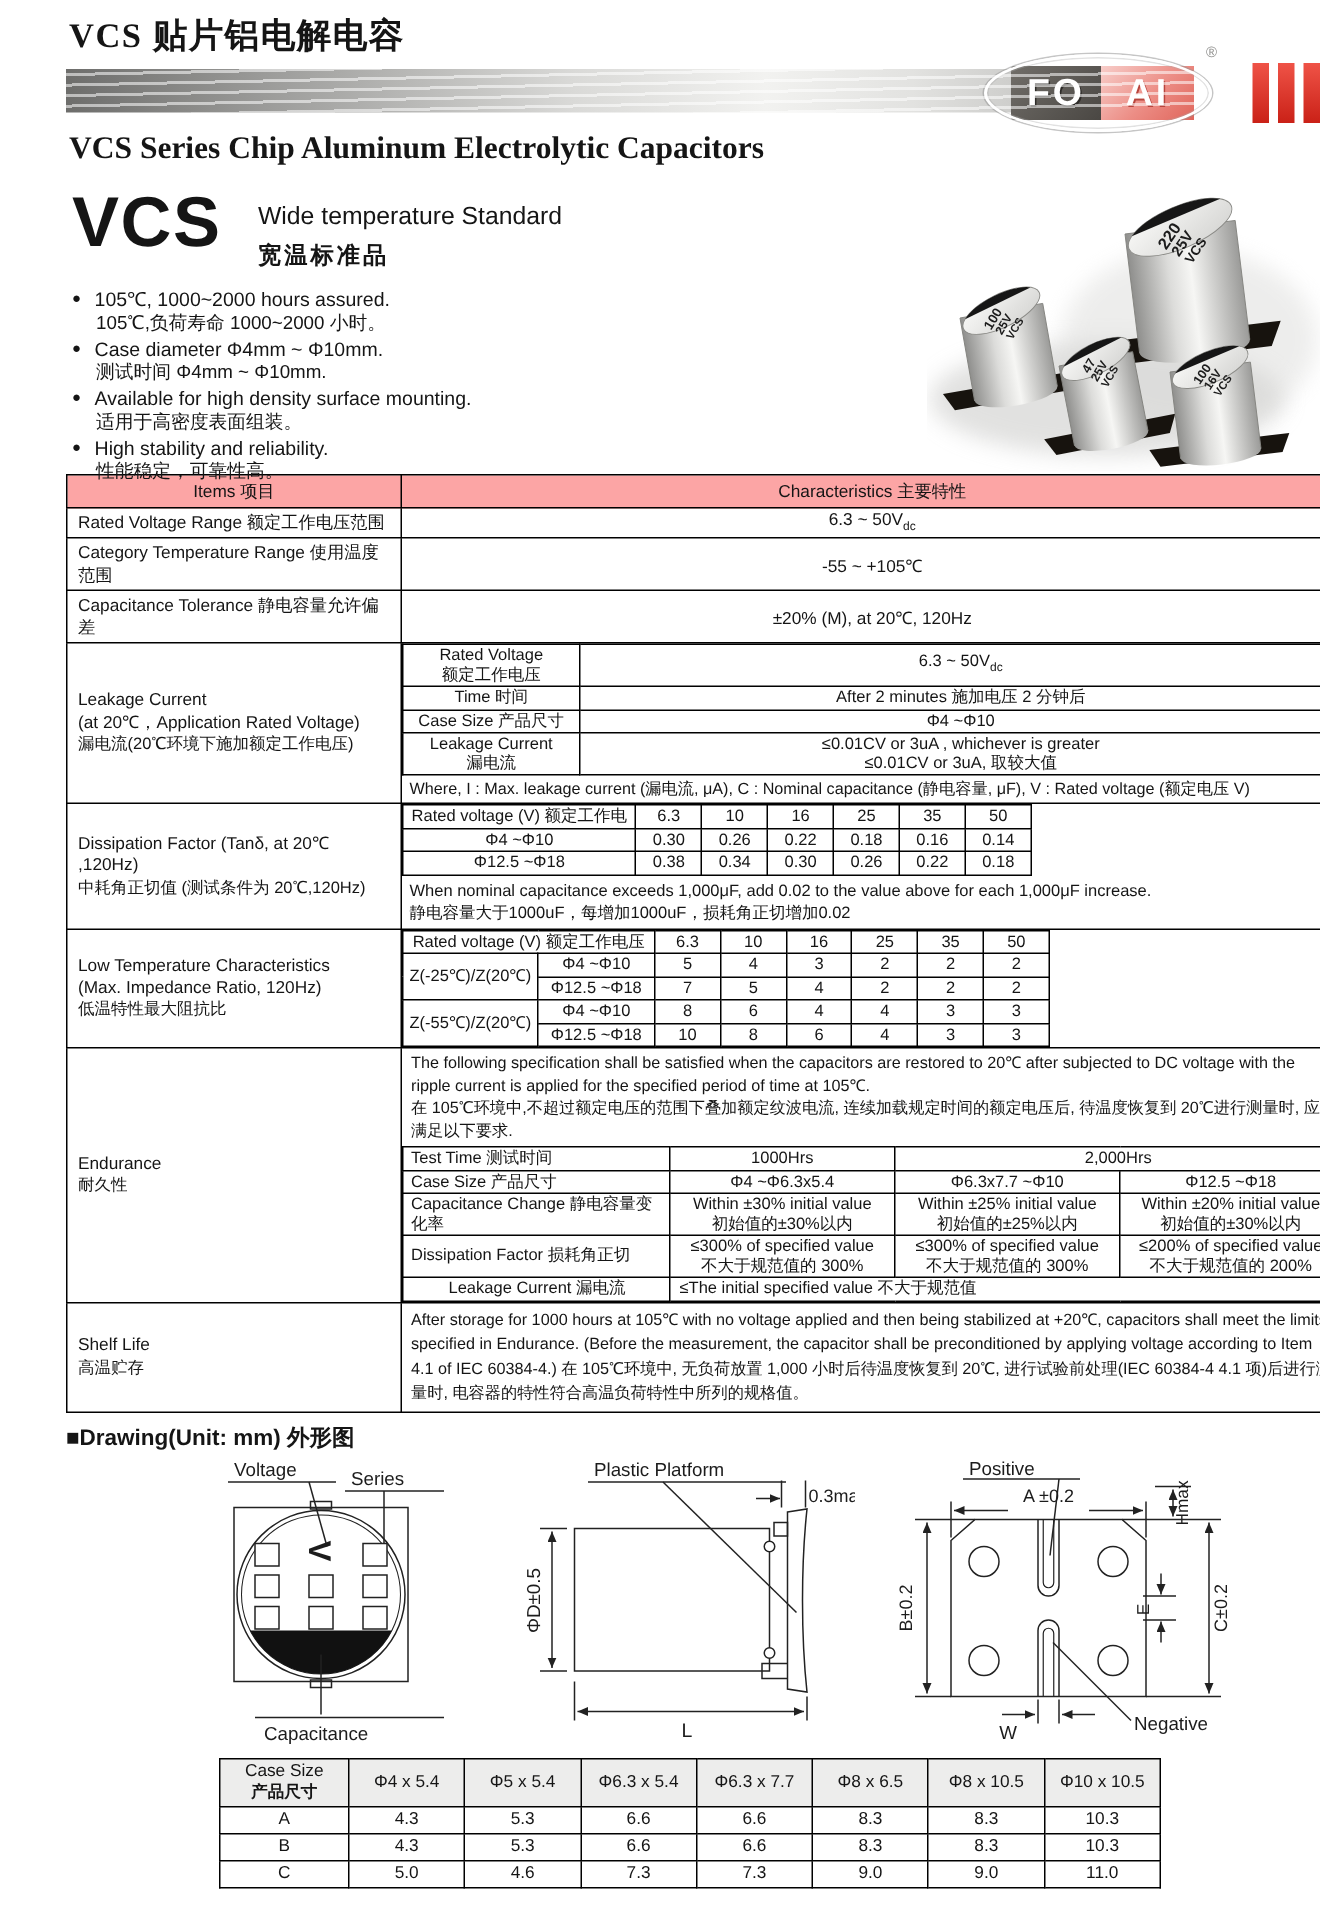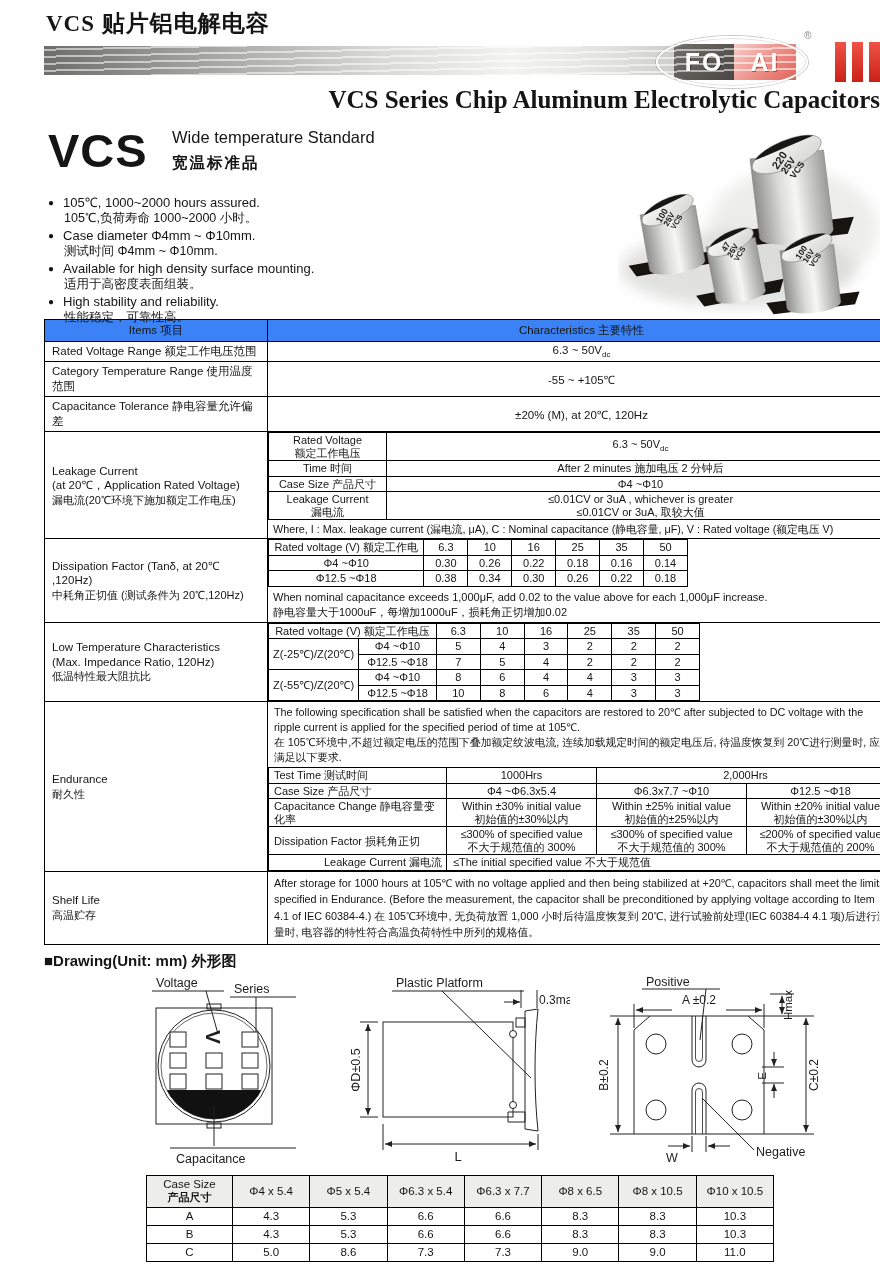--- a/index.html
+++ b/index.html
@@ -42,43 +42,43 @@
   .logo-ellipse {
     position:absolute; left:-8px; top:0; width:152px; height:52px;
     border:2px solid #fff; border-radius:50%;
     box-shadow:0 0 0 1px rgba(150,150,150,.55), inset 0 0 0 1px rgba(170,170,170,.35);
   }
   .logo-reg { position:absolute; left:140px; top:-6px; font-size:10px; color:#8f8f8d; }
   .logo-bars { position:absolute; right:0; top:6px; display:flex; gap:6px; }
   .logo-bars i { display:block; width:11px; height:40px; background:linear-gradient(180deg,#ef5347,#ca2117); }
   .en-title {
     font-family:"Liberation Serif", serif;
-    font-size:25px; font-weight:bold; margin:11px 0 0 2px;text-align:right;
+    font-size:21px; font-weight:bold; margin:11px 0 0 2px;
   }
 
   
   .intro { position:relative; height:200px; margin-top:5px; }
   .series-big { position:absolute; left:4px; top:4px; font-size:47px; font-weight:bold; letter-spacing:1px; }
-  .tagline { position:absolute; left:128px; top:9px; }
+  .tagline { position:absolute; left:128px; top:19px; }
   .tagline-en { font-size:16.5px; }
   .tagline-cn { font-size:15.5px; margin-top:6px; letter-spacing:2px;font-weight:bold; }
   .bullets { position:absolute; left:4px; top:76px; margin:0; padding:0; list-style:none; }
   .bullets li { display:flex; gap:9px; margin-bottom:2px; }
   .bullet-dot { font-size:10px; line-height:16px; }
   .bullet-en { font-size:13px; line-height:15.5px; }
   .bullet-cn { font-size:12.5px; line-height:15.5px; margin-left:1px; }
   .photo-wrap { position:absolute; right:-6px; top:0; width:268px; height:198px; }
 
   
   .sec-title { font-size:15px; font-weight:bold; margin:4px 0 3px 0; }
 
   
   table.spec { border-collapse:collapse; width:852px; table-layout:fixed; }
   table.spec > tbody > tr > td { border:1.4px solid #000; padding:2px 7px; font-size:11.5px; vertical-align:middle; }
-  tr.hdr td { text-align:center; height:22px; background:#3b82f6; }
+  tr.hdr td { text-align:center; height:22px; background:#fca5a5; }
   td.lbl { text-align:left; }
   td.ctr { text-align:center; }
   td.nopad { padding:0 !important; vertical-align:top; }
   .lbl-line { line-height:14.5px; }
   .lbl-cn { font-size:11px; }
   table.inner { border-collapse:collapse; }
   table.inner td { border:1px solid #000; padding:1px 4px; font-size:11px; text-align:center; line-height:12.5px; }
   table.inner.w100 { width:100%; }
   .foot-note { font-size:10.8px; padding:3px 5px 2px; line-height:13px; }
   .df-notes { font-size:11px; padding:3px 5px 2px; line-height:15px; }
@@ -476,21 +476,21 @@
             <td>
                     <div>≤300% of specified value</div>
                     <div>不大于规范值的 300%</div>
                   </td>
             <td>
                     <div>≤200% of specified value</div>
                     <div>不大于规范值的 200%</div>
                   </td>
           </tr>
           <tr>
-            <td style="text-align:right;padding-left:5px">Leakage Current 漏电流</td>
+            <td style="text-align:center;padding-left:5px">Leakage Current 漏电流</td>
             <td colspan="3" style="text-align:left;padding-left:6px">≤The initial specified value 不大于规范值</td>
           </tr>
           </tbody>
         </table>
       </td>
     </tr>
 
     <tr>
       <td class="lbl">
         <div class="lbl-line">Shelf Life</div>
@@ -657,21 +657,21 @@
       <td>5.3</td>
       <td>6.6</td>
       <td>6.6</td>
       <td>8.3</td>
       <td>8.3</td>
       <td>10.3</td>
     </tr>
     <tr>
       <td>C</td>
       <td>5.0</td>
-      <td>8.6</td>
+      <td>4.6</td>
       <td>7.3</td>
       <td>7.3</td>
       <td>9.0</td>
       <td>9.0</td>
       <td>11.0</td>
     </tr>
 
     </tbody>
   </table>
 

